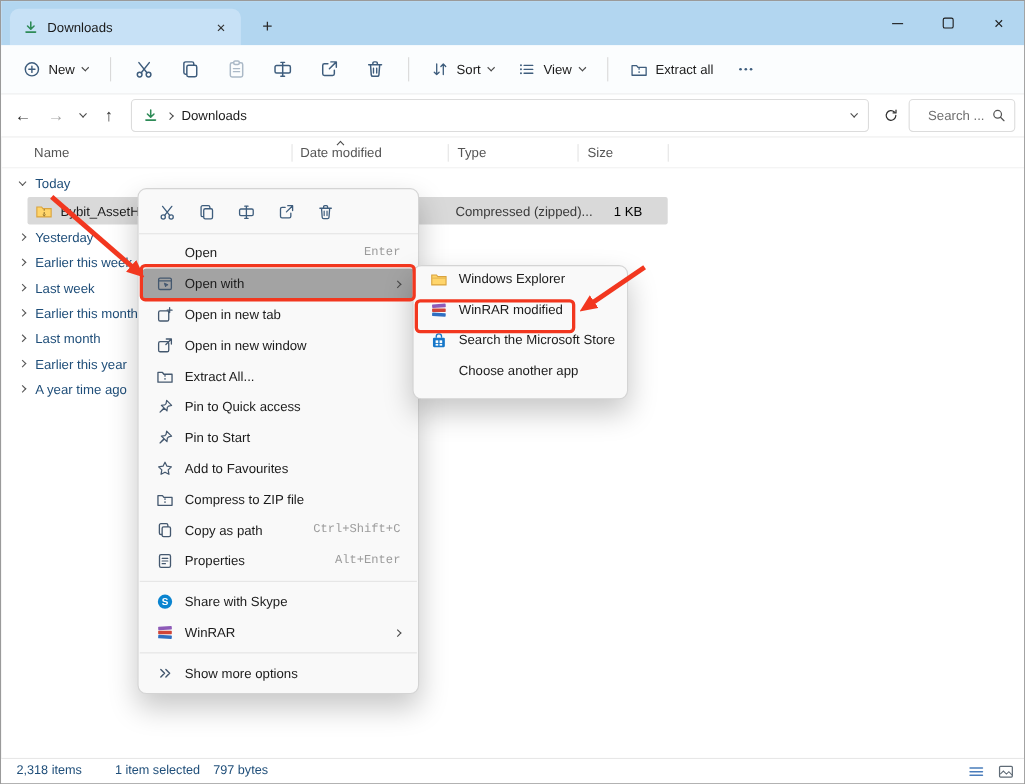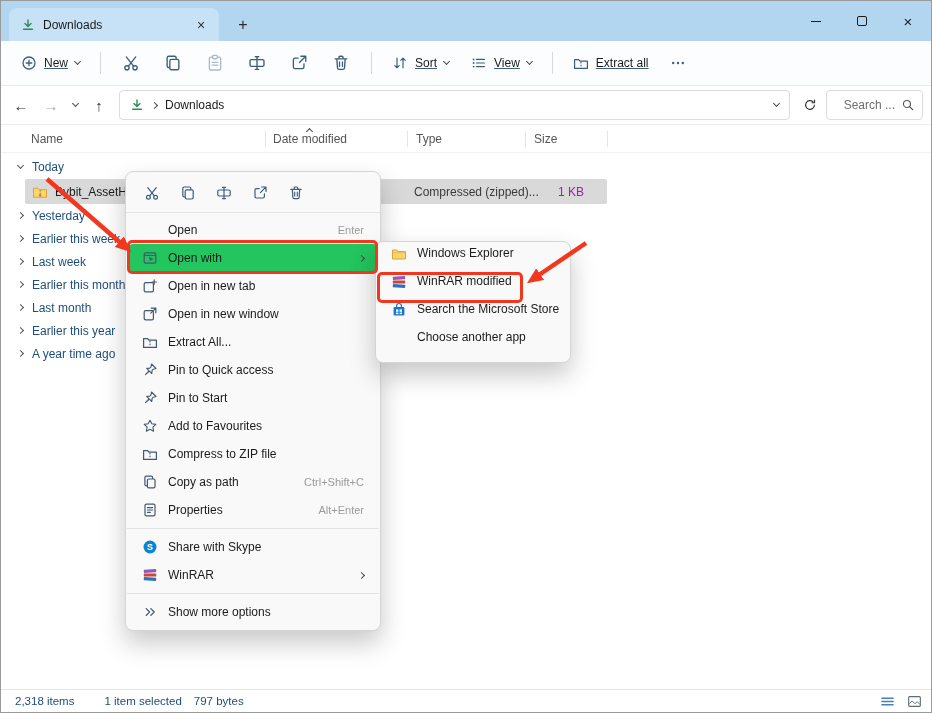--- a/index.html
+++ b/index.html
@@ -17,21 +17,21 @@
   .newtab{position:absolute;left:230px;top:12px;width:24px;height:24px;display:flex;align-items:center;
     justify-content:center;font-size:16px;color:#2b2b2b;border-radius:4px;}
   .win-controls{position:absolute;right:0;top:0;height:40px;display:flex;}
   .wc{width:46px;height:40px;display:flex;align-items:center;justify-content:center;color:#1b1b1b;}
   .min-glyph{width:10px;height:1px;background:#1b1b1b;}
   .max-glyph{width:10px;height:10px;border:1px solid #1b1b1b;border-radius:2px;}
   .close-glyph{font-size:15px;line-height:1;}
 
   
   .toolbar{height:45px;background:var(--toolbar-bg,#fbfdfe);border-bottom:1px solid #e9e9e9;
-    display:flex;align-items:center;padding:0 10px;gap:2px;color:var(--icon,#3e5d7d);text-decoration:underline;}
+    display:flex;align-items:center;padding:0 10px;gap:2px;color:var(--icon,#3e5d7d);}
   .tb-btn{display:flex;align-items:center;gap:7px;padding:7px 10px;border-radius:4px;color:#1b1b1b;}
   .tb-btn .ic{color:var(--icon,#3e5d7d);}
   .tb-ic{width:40px;height:34px;display:flex;align-items:center;justify-content:center;border-radius:4px;}
   .tb-sep{width:1px;height:22px;background:#d9d9d9;margin:0 8px;flex:none;}
   .disabled{opacity:.42;}
   .ic{width:16px;height:16px;display:block;}
   .ic18{width:18px;height:18px;}
 
   
   .chev{display:inline-block;width:6px;height:6px;border-right:1.4px solid #4a4a4a;
@@ -67,37 +67,37 @@
   
   .filelist{position:relative;padding-top:3px;}
   .group-row{height:23px;display:flex;align-items:center;padding-left:17px;gap:9px;
     color:var(--accent-text,#1f4e79);}
   .group-row .chev{border-color:#555;}
   .file-row{position:relative;height:25px;margin:1px 0 0 24px;width:582px;
     background:var(--selection,#d9d9d9);border-radius:2px;display:flex;align-items:center;
     padding-left:7px;gap:7px;}
   .file-name{white-space:nowrap;overflow:hidden;max-width:330px;}
   .cell-type{position:absolute;left:389px;color:#3a3a3a;}
-  .cell-size{position:absolute;right:23px;color:#a21caf;}
+  .cell-size{position:absolute;right:23px;color:#000000;}
 
   
   .context-menu{position:absolute;left:124px;top:170px;width:256px;background:var(--menu-bg,#f9f9f9);
     border:1px solid #d4d4d4;border-radius:8px;box-shadow:0 12px 26px rgba(0,0,0,.22);
     z-index:40;padding-bottom:4px;}
   .cm-quick{display:flex;align-items:center;padding:7px 10px 6px 11px;gap:7px;}
   .cm-qbtn{width:29px;height:27px;display:flex;align-items:center;justify-content:center;
     border-radius:4px;color:var(--icon,#3e5d7d);}
   .cm-sep{height:1px;background:#e4e4e4;margin:0;}
   .cm-sep.inner{margin:4px 1px;}
   .cm-items{padding:3px 0 0 0;}
   .cm-item{height:28px;display:flex;align-items:center;padding:0 13px;margin:0 3px;border-radius:4px;}
-  .cm-item.hover{background:#22c55e;}
+  .cm-item.hover{background:#a3a3a3;}
   .cm-icon{width:16px;height:16px;margin-right:10px;flex:none;color:#44586f;}
   .cm-label{flex:1;white-space:nowrap;}
-  .cm-short{color:#9b9b9b;font-size:11px;margin-left:22px;}
+  .cm-short{color:#9b9b9b;font-size:11px;margin-left:22px;font-family:Liberation Mono, monospace;}
   .cm-arrow{margin-left:10px;}
 
   
   .submenu{position:absolute;left:374px;top:240px;width:196px;background:var(--menu-bg,#f9f9f9);
     border:1px solid #d4d4d4;border-radius:8px;box-shadow:0 12px 26px rgba(0,0,0,.22);
     z-index:45;padding:4px 0;}
   .sm-item{height:28px;display:flex;align-items:flex-start;padding:0 12px;margin:0 3px;
     border-radius:4px;gap:10px;}
   .sm-icon{width:16px;height:16px;flex:none;color:#44586f;}
   .sm-label{white-space:nowrap;}

